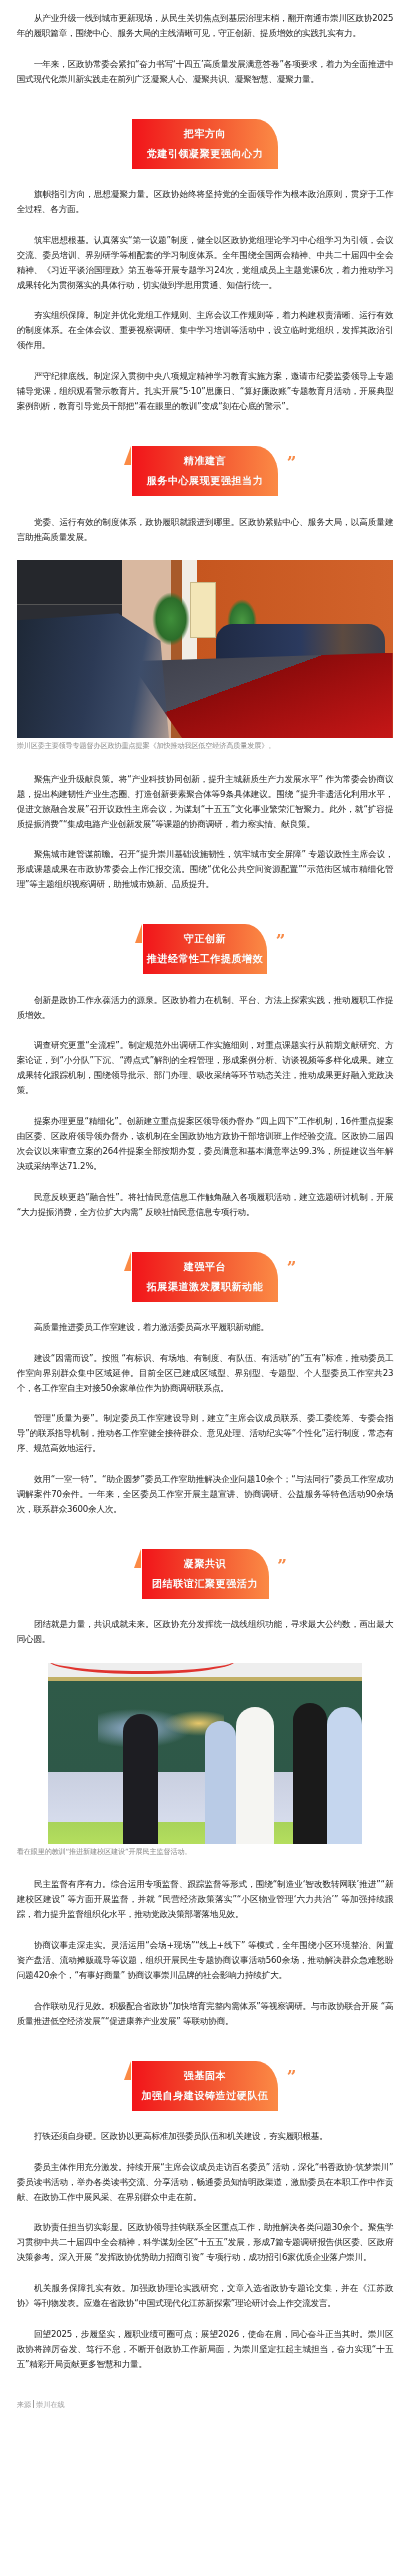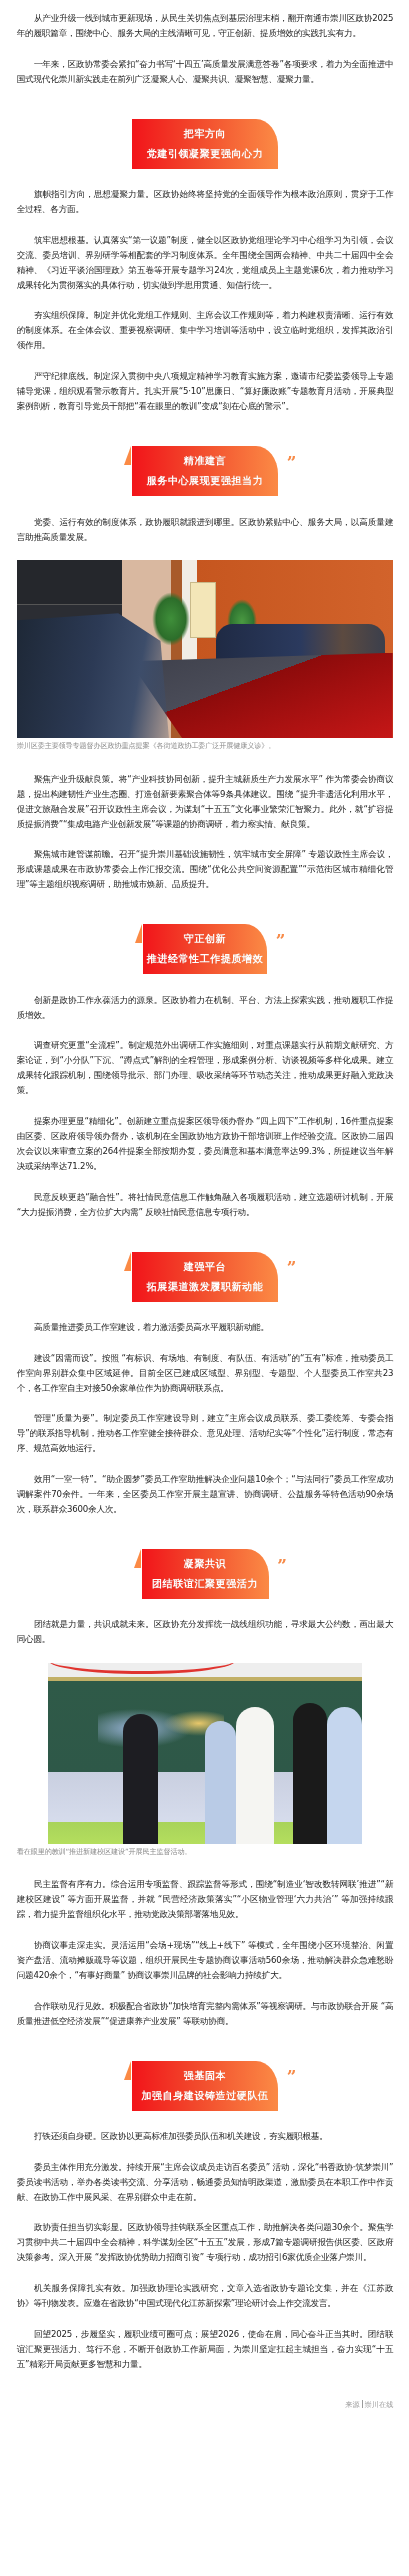--- a/index.html
+++ b/index.html
@@ -123,21 +123,21 @@
   }
   .caption {
     font-size: 7.2px;
     color: #8a8a8a;
     line-height: 12.2px;
     margin-top: 2.2px;
     margin-bottom: 19px;
     letter-spacing: -0.2px;
   }
   .footer {
-    text-align: right;
+    text-align: left;
     font-size: 7.2px;
     color: #9a9a9a;
     margin-top: 28px;
     padding-bottom: 9px;
   }
   .footer .sep { display: inline-block; width: 0.6px; height: 7.8px; background: #9a9a9a; vertical-align: -1.1px; margin: 0 2.2px; }
 </style>
 </head>
 <body>
 
@@ -171,21 +171,21 @@
   <div class="figure">
     <div class="photo photo-meeting">
       <div class="screen"></div>
       <div class="ac"></div>
       <div class="plant1"></div>
       <div class="plant2"></div>
       <div class="people-right"></div>
       <div class="table"></div>
       <div class="people-left"></div>
     </div>
-    <p class="caption">崇川区委主要领导专题督办区政协重点提案《各街道政协工委广泛开展健康义诊》。</p>
+    <p class="caption">崇川区委主要领导专题督办区政协重点提案《加快推动我区低空经济高质量发展》。</p>
   </div>
   <p class="para">聚焦产业升级献良策。将“产业科技协同创新，提升主城新质生产力发展水平” 作为常委会协商议题，提出构建韧性产业生态圈、打造创新要素聚合体等9条具体建议。围绕 “提升非遗活化利用水平，促进文旅融合发展”召开议政性主席会议，为谋划“十五五”文化事业繁荣汇智聚力。此外，就“扩容提质提振消费”“集成电路产业创新发展”等课题的协商调研，着力察实情、献良策。</p>
   <p class="para">聚焦城市建管谋前瞻。召开“提升崇川基础设施韧性，筑牢城市安全屏障” 专题议政性主席会议，形成课题成果在市政协常委会上作汇报交流。围绕“优化公共空间资源配置”“示范街区城市精细化管理”等主题组织视察调研，助推城市焕新、品质提升。</p>
 
   <div class="banner-wrap">
     <div class="banner" style="width:124px">
       <span class="tri"></span>
       <span>守正创新</span>
       <span>推进经常性工作提质增效</span>
       <span class="quote">”</span>
@@ -240,19 +240,19 @@
       <span>强基固本</span>
       <span>加强自身建设铸造过硬队伍</span>
       <span class="quote">”</span>
     </div>
   </div>
   <p class="para">打铁还须自身硬。区政协以更高标准加强委员队伍和机关建设，夯实履职根基。</p>
   <p class="para">委员主体作用充分激发。持续开展“主席会议成员走访百名委员” 活动，深化“书香政协·筑梦崇川” 委员读书活动，举办各类读书交流、分享活动，畅通委员知情明政渠道，激励委员在本职工作中作贡献、在政协工作中展风采、在界别群众中走在前。</p>
   <p class="para">政协责任担当切实彰显。区政协领导挂钩联系全区重点工作，助推解决各类问题30余个。聚焦学习贯彻中共二十届四中全会精神，科学谋划全区“十五五”发展，形成7篇专题调研报告供区委、区政府决策参考。深入开展 “发挥政协优势助力招商引资” 专项行动，成功招引6家优质企业落户崇川。</p>
   <p class="para">机关服务保障扎实有效。加强政协理论实践研究，文章入选省政协专题论文集，并在《江苏政协》等刊物发表。应邀在省政协“中国式现代化江苏新探索”理论研讨会上作交流发言。</p>
 
-  <p class="para">回望2025，步履坚实，履职业绩可圈可点；展望2026，使命在肩，同心奋斗正当其时。团结联谊汇聚更强活力、笃行不怠，不断开创政协工作新局面，为崇川坚定扛起主城担当，奋力实现“十五五”精彩开局贡献更多智慧和力量。</p>
+  <p class="para">回望2025，步履坚实，履职业绩可圈可点；展望2026，使命在肩，同心奋斗正当其时。崇川区政协将踔厉奋发、笃行不怠，不断开创政协工作新局面，为崇川坚定扛起主城担当，奋力实现“十五五”精彩开局贡献更多智慧和力量。</p>
 
   <div class="footer">
     <span>来源</span><span class="sep"></span><span>崇川在线</span>
   </div>
 </div>
 
 
 </body></html>

